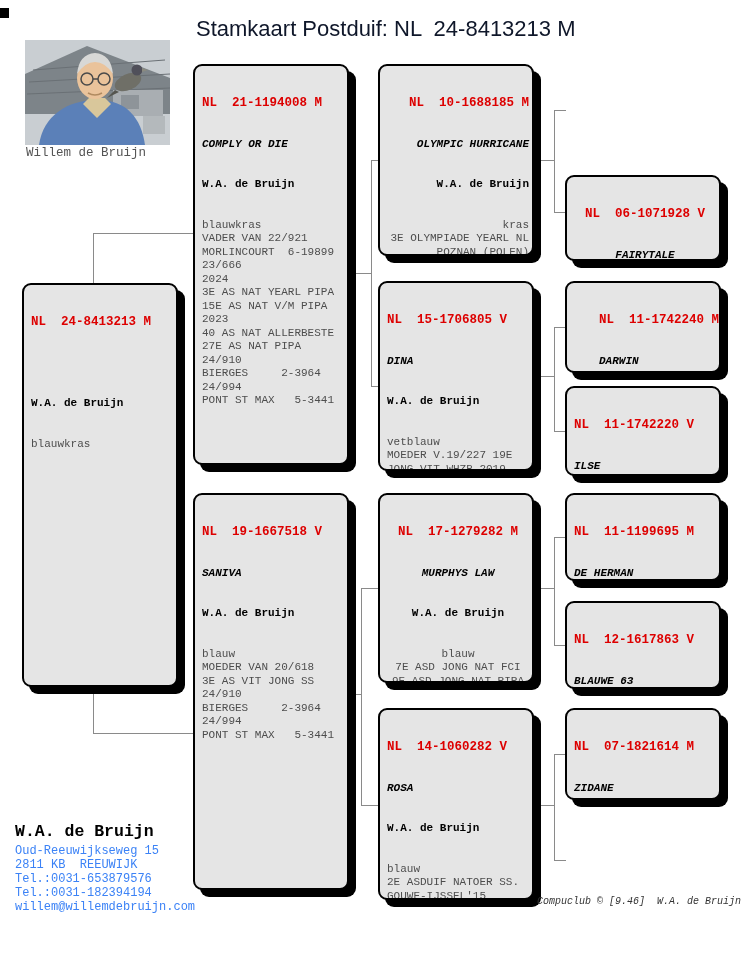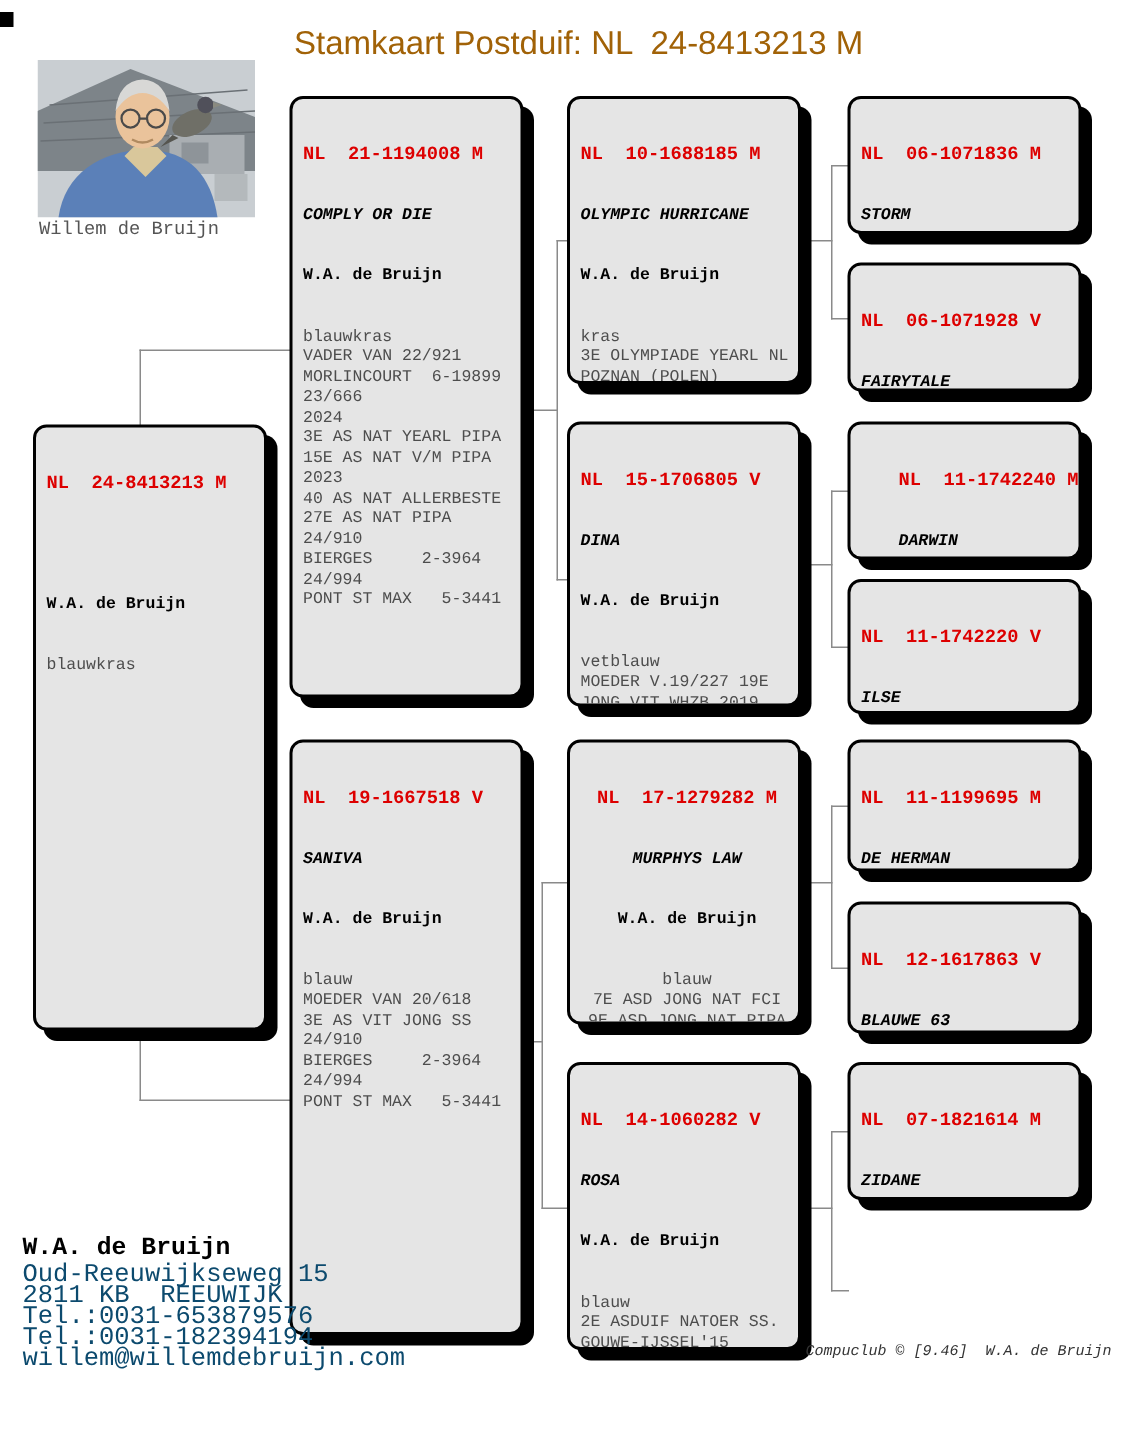--- a/index.html
+++ b/index.html
@@ -1,34 +1,34 @@
 <!DOCTYPE html>
 <html><head>
 <meta charset="utf-8">
 <style>
   html,body{margin:0;padding:0;background:#fff;}
   .page{position:relative;width:750px;height:970px;background:#ffffff;overflow:hidden;
         font-family:"Liberation Mono",monospace;}
   .corner-mark{position:absolute;left:0;top:8px;width:9px;height:10px;background:#000;}
   .title{position:absolute;left:196px;top:16px;font-family:"Liberation Sans",sans-serif;
-         font-size:22px;color:#a16207;white-space:pre;}
+         font-size:22px;color:#0f172a;white-space:pre;}
   .photo{position:absolute;left:25px;top:40px;width:145px;height:105px;}
   .photo-caption{position:absolute;left:26px;top:146px;font-size:12.5px;color:#555;white-space:pre;}
   .conn{position:absolute;background:#8a8a8a;}
   .box{position:absolute;box-sizing:border-box;background:#e5e5e5;border:2px solid #000;
        border-radius:9px;box-shadow:7px 7px 0 #000;padding:4px 3px 0 7px;
        font-size:11px;line-height:13.5px;color:#4d4d4d;white-space:pre;overflow:hidden;}
   .ring{color:#dd0000;font-weight:bold;font-size:12.5px;line-height:13.5px;}
   .bname{color:#000;font-weight:bold;font-style:italic;min-height:13.5px;}
   .owner{color:#000;font-weight:bold;min-height:13.5px;}
   .bl{min-height:13.5px;}
   .owner-block-name{position:absolute;left:15px;top:822px;font-size:16.5px;font-weight:bold;
        color:#000;white-space:pre;}
-  .owner-block-lines{position:absolute;left:15px;top:844px;font-size:17px;line-height:14px;
-       color:#0c4a6e;white-space:pre;}
+  .owner-block-lines{position:absolute;left:15px;top:844px;font-size:12px;line-height:14px;
+       color:#3b82f6;white-space:pre;}
   .footer-credit{position:absolute;left:537px;top:896px;font-size:10px;font-style:italic;
        color:#333;white-space:pre;z-index:6;}
 </style>
 </head>
 <body>
 
 <div class="page">
 
   <div class="corner-mark"></div>
 
@@ -109,21 +109,21 @@
     <div><div class="bl">blauwkras</div><div class="bl">VADER VAN 22/921</div><div class="bl">MORLINCOURT  6-19899</div><div class="bl">23/666</div><div class="bl">2024</div><div class="bl">3E AS NAT YEARL PIPA</div><div class="bl">15E AS NAT V/M PIPA</div><div class="bl">2023</div><div class="bl">40 AS NAT ALLERBESTE</div><div class="bl">27E AS NAT PIPA</div><div class="bl">24/910</div><div class="bl">BIERGES     2-3964</div><div class="bl">24/994</div><div class="bl">PONT ST MAX   5-3441</div></div>
   </div>
 
   <div class="box" style="left:193px;top:493px;width:156px;height:397px;">
     <div class="ring">NL  19-1667518 V</div>
     <div class="bname">SANIVA</div>
     <div class="owner">W.A. de Bruijn</div>
     <div><div class="bl">blauw</div><div class="bl">MOEDER VAN 20/618</div><div class="bl">3E AS VIT JONG SS</div><div class="bl">24/910</div><div class="bl">BIERGES     2-3964</div><div class="bl">24/994</div><div class="bl">PONT ST MAX   5-3441</div></div>
   </div>
 
-  <div class="box" style="left:378px;top:64px;width:156px;height:192px;">
+  <div class="box" style="left:378px;top:64px;width:156px;height:192px;text-align:right;">
     <div class="ring">NL  10-1688185 M</div>
     <div class="bname">OLYMPIC HURRICANE</div>
     <div class="owner">W.A. de Bruijn</div>
     <div><div class="bl">kras</div><div class="bl">3E OLYMPIADE YEARL NL</div><div class="bl">POZNAN (POLEN)</div></div>
   </div>
 
   <div class="box" style="left:378px;top:281px;width:156px;height:190px;">
     <div class="ring">NL  15-1706805 V</div>
     <div class="bname">DINA</div>
     <div class="owner">W.A. de Bruijn</div>
@@ -137,28 +137,22 @@
     <div><div class="bl">blauw</div><div class="bl">7E ASD JONG NAT FCI</div><div class="bl">9E ASD JONG NAT PIPA</div></div>
   </div>
 
   <div class="box" style="left:378px;top:708px;width:156px;height:192px;">
     <div class="ring">NL  14-1060282 V</div>
     <div class="bname">ROSA</div>
     <div class="owner">W.A. de Bruijn</div>
     <div><div class="bl">blauw</div><div class="bl">2E ASDUIF NATOER SS.</div><div class="bl">GOUWE-IJSSEL'15</div></div>
   </div>
 
-  <div class="box" style="left:565px;top:64px;width:156px;height:92px;">
-    <div class="ring">NL  06-1071836 M</div>
-    <div class="bname">STORM</div>
-    
-    
-  </div>
 
-  <div class="box" style="left:565px;top:175px;width:156px;height:86px;">
+  <div class="box" style="left:565px;top:175px;width:156px;height:86px;text-align:center;">
     <div class="ring">NL  06-1071928 V</div>
     <div class="bname">FAIRYTALE</div>
     
     
   </div>
 
   <div class="box" style="left:565px;top:281px;width:156px;height:92px;padding-left:32px;">
     <div class="ring">NL  11-1742240 M</div>
     <div class="bname">DARWIN</div>
     

